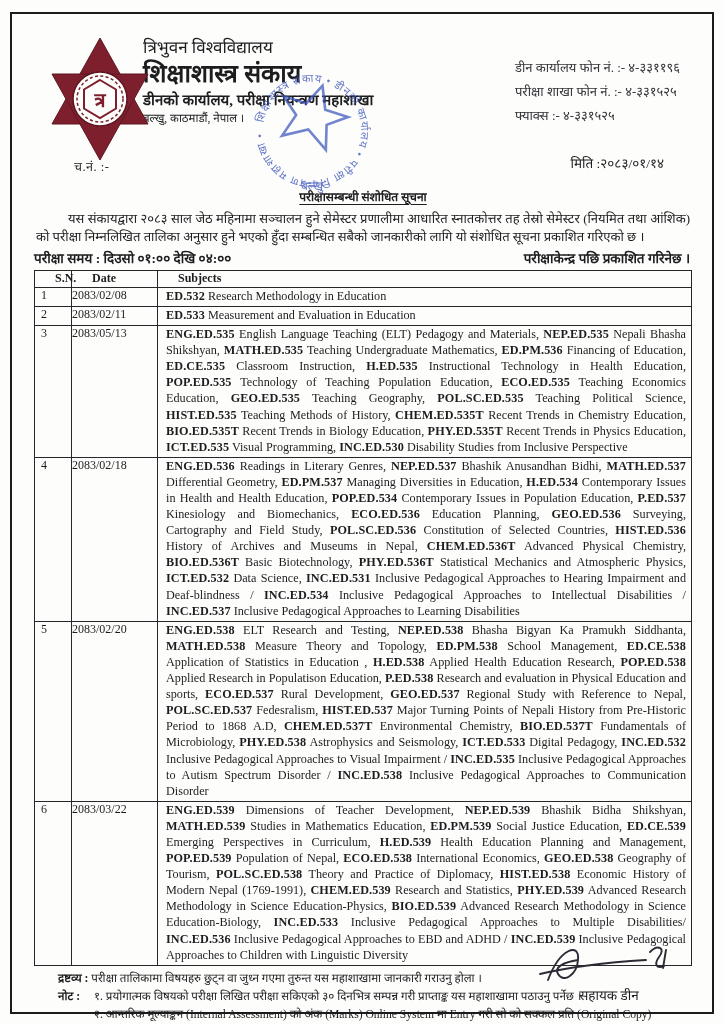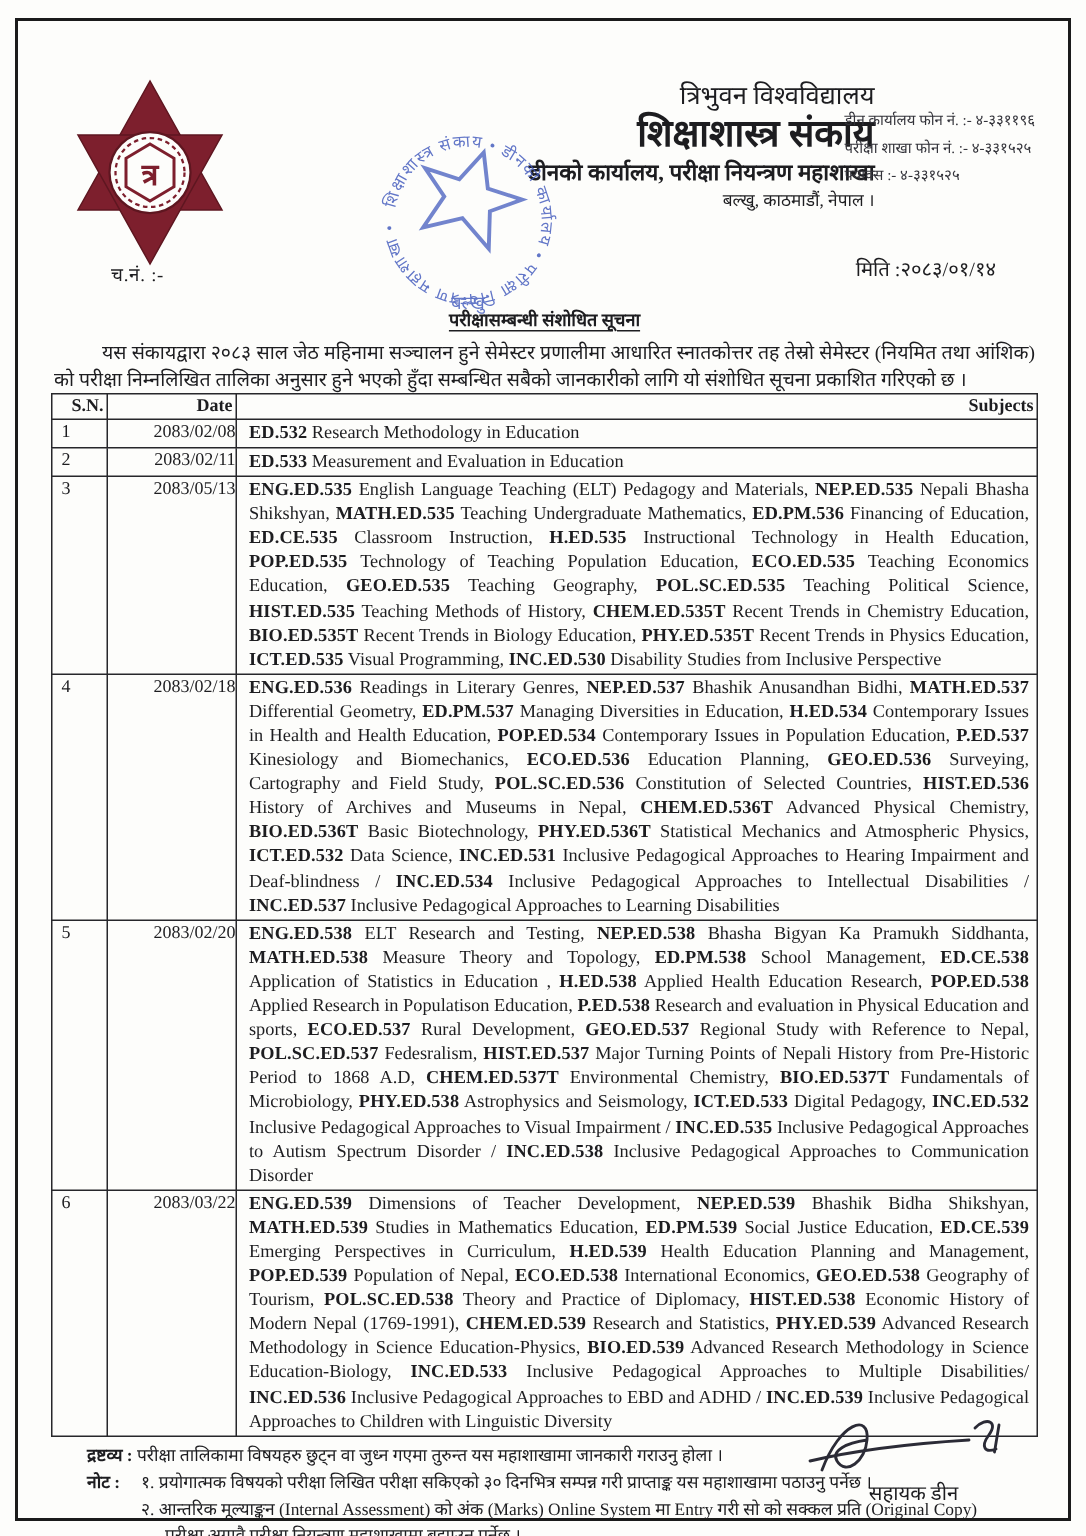--- a/index.html
+++ b/index.html
@@ -12,45 +12,45 @@
   .page{width:724px;height:1024px;background:#fdfdfb;position:relative;}
   .frame{
     position:absolute;left:10px;top:12px;right:10px;bottom:10px;
     border:2px solid #1b1b1b;
     padding:22px 20px 0 22px;box-sizing:border-box;
   }
   
   .header{position:relative;height:148px;}
   .logo-wrap{position:absolute;left:8px;top:0;width:116px;height:126px;}
   .ref-no{position:absolute;left:40px;top:122px;font-size:12.5px;letter-spacing:.5px;}
-  .head-center{width:440px;margin:16px auto;text-align:right;line-height:1.12;}
+  .head-center{width:440px;margin:0 auto;text-align:left;line-height:1.12;}
   .university{font-size:17px;padding-top:2px;}
   .faculty{font-size:25px;font-weight:bold;margin-top:3px;}
   .office{font-size:15px;font-weight:bold;margin-top:4px;}
   .address{font-size:11.5px;margin-top:3px;}
-  .contacts{position:absolute;right:2px;top:20px;font-size:10px;line-height:1.85;color:#33333a;}
+  .contacts{position:absolute;right:12px;top:20px;font-size:13px;line-height:1.85;color:#33333a;}
   .date-line{position:absolute;right:28px;top:118px;font-size:13.5px;}
   .stamp{position:absolute;left:212px;top:26px;width:132px;height:138px;opacity:.8;pointer-events:none;}
   
   .title{
     text-align:center;font-size:12px;font-weight:bold;
     text-decoration:underline;text-underline-offset:3px;margin-top:4px;
   }
   .intro{
     margin:5px 2px 0 2px;font-size:13px;line-height:1.38;
     text-align:justify;text-indent:32px;
   }
   .time-row{display:flex;justify-content:space-between;font-weight:bold;font-size:13.5px;margin:3px 2px 3px 0;}
   
   table.schedule{border-collapse:collapse;width:100%;table-layout:fixed;}
   .schedule th,.schedule td{border:1.4px solid #27272b;vertical-align:top;}
-  .schedule th{font-size:12px;padding:0 2px 1px 6px;text-align:right;}
+  .schedule th{font-size:12px;padding:0 2px 1px 20px;text-align:left;}
   col.c-sn{width:37px;} col.c-date{width:86px;}
   td.sn{font-size:12px;padding:0 0 1px 6px;}
-  td.date{font-size:12px;text-align:right;padding:0 0 1px 0;}
+  td.date{font-size:12px;text-align:left;padding:0 0 1px 0;}
   td.subjects{font-size:12.2px;line-height:16.1px;text-align:justify;padding:0 5px 2px 8px;}
   td.subjects b{letter-spacing:.1px;}
   
   .notes{margin:4px 0 0 24px;font-size:11.6px;line-height:1.5;}
   .remark .lbl,.note-lbl{font-weight:bold;}
   .note-row{display:flex;margin-top:1px;}
   .note-lbl{flex:0 0 36px;}
   .note-items{flex:1;}
   .note-item{padding-left:16px;text-indent:-16px;max-width:560px;}
   
@@ -108,20 +108,24 @@
           </text>
           <text x="66" y="128" text-anchor="middle" font-size="12" fill="#3c55bb">बल्खु</text>
         </svg>
       </div>
     </header>
 
     <div class="title">परीक्षासम्बन्धी संशोधित सूचना</div>
 
     <p class="intro">यस संकायद्वारा २०८३ साल जेठ महिनामा सञ्चालन हुने सेमेस्टर प्रणालीमा आधारित स्नातकोत्तर तह तेस्रो सेमेस्टर (नियमित तथा आंशिक) को परीक्षा निम्नलिखित तालिका अनुसार हुने भएको हुँदा सम्बन्धित सबैको जानकारीको लागि यो संशोधित सूचना प्रकाशित गरिएको छ ।</p>
 
+    <div class="time-row">
+      <span>परीक्षा समय : दिउसो ०१:०० देखि ०४:००</span>
+      <span>परीक्षाकेन्द्र पछि प्रकाशित गरिनेछ ।</span>
+    </div>
 
     <table class="schedule">
       <colgroup>
           <col class="c-sn">
           <col class="c-date">
           <col>
         </colgroup>
       <thead>
         <tr>
           <th>S.N.</th>

